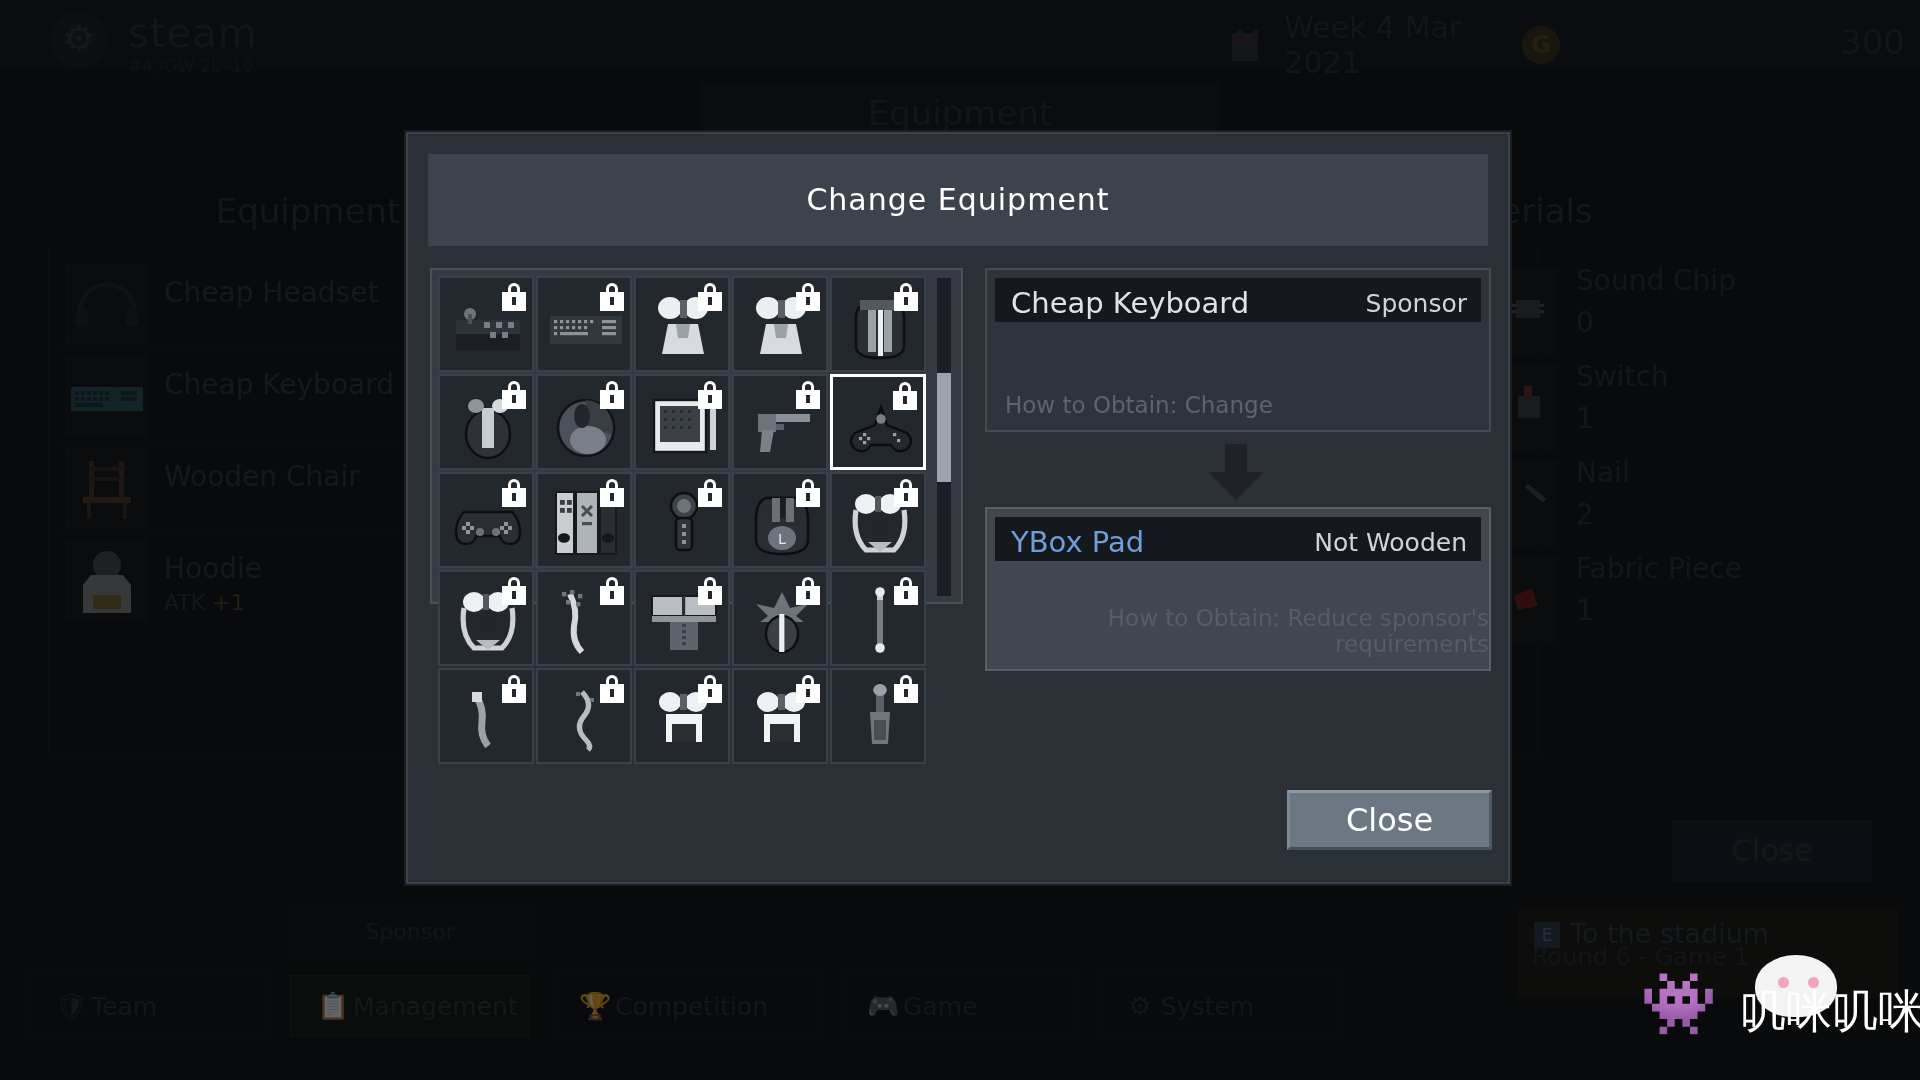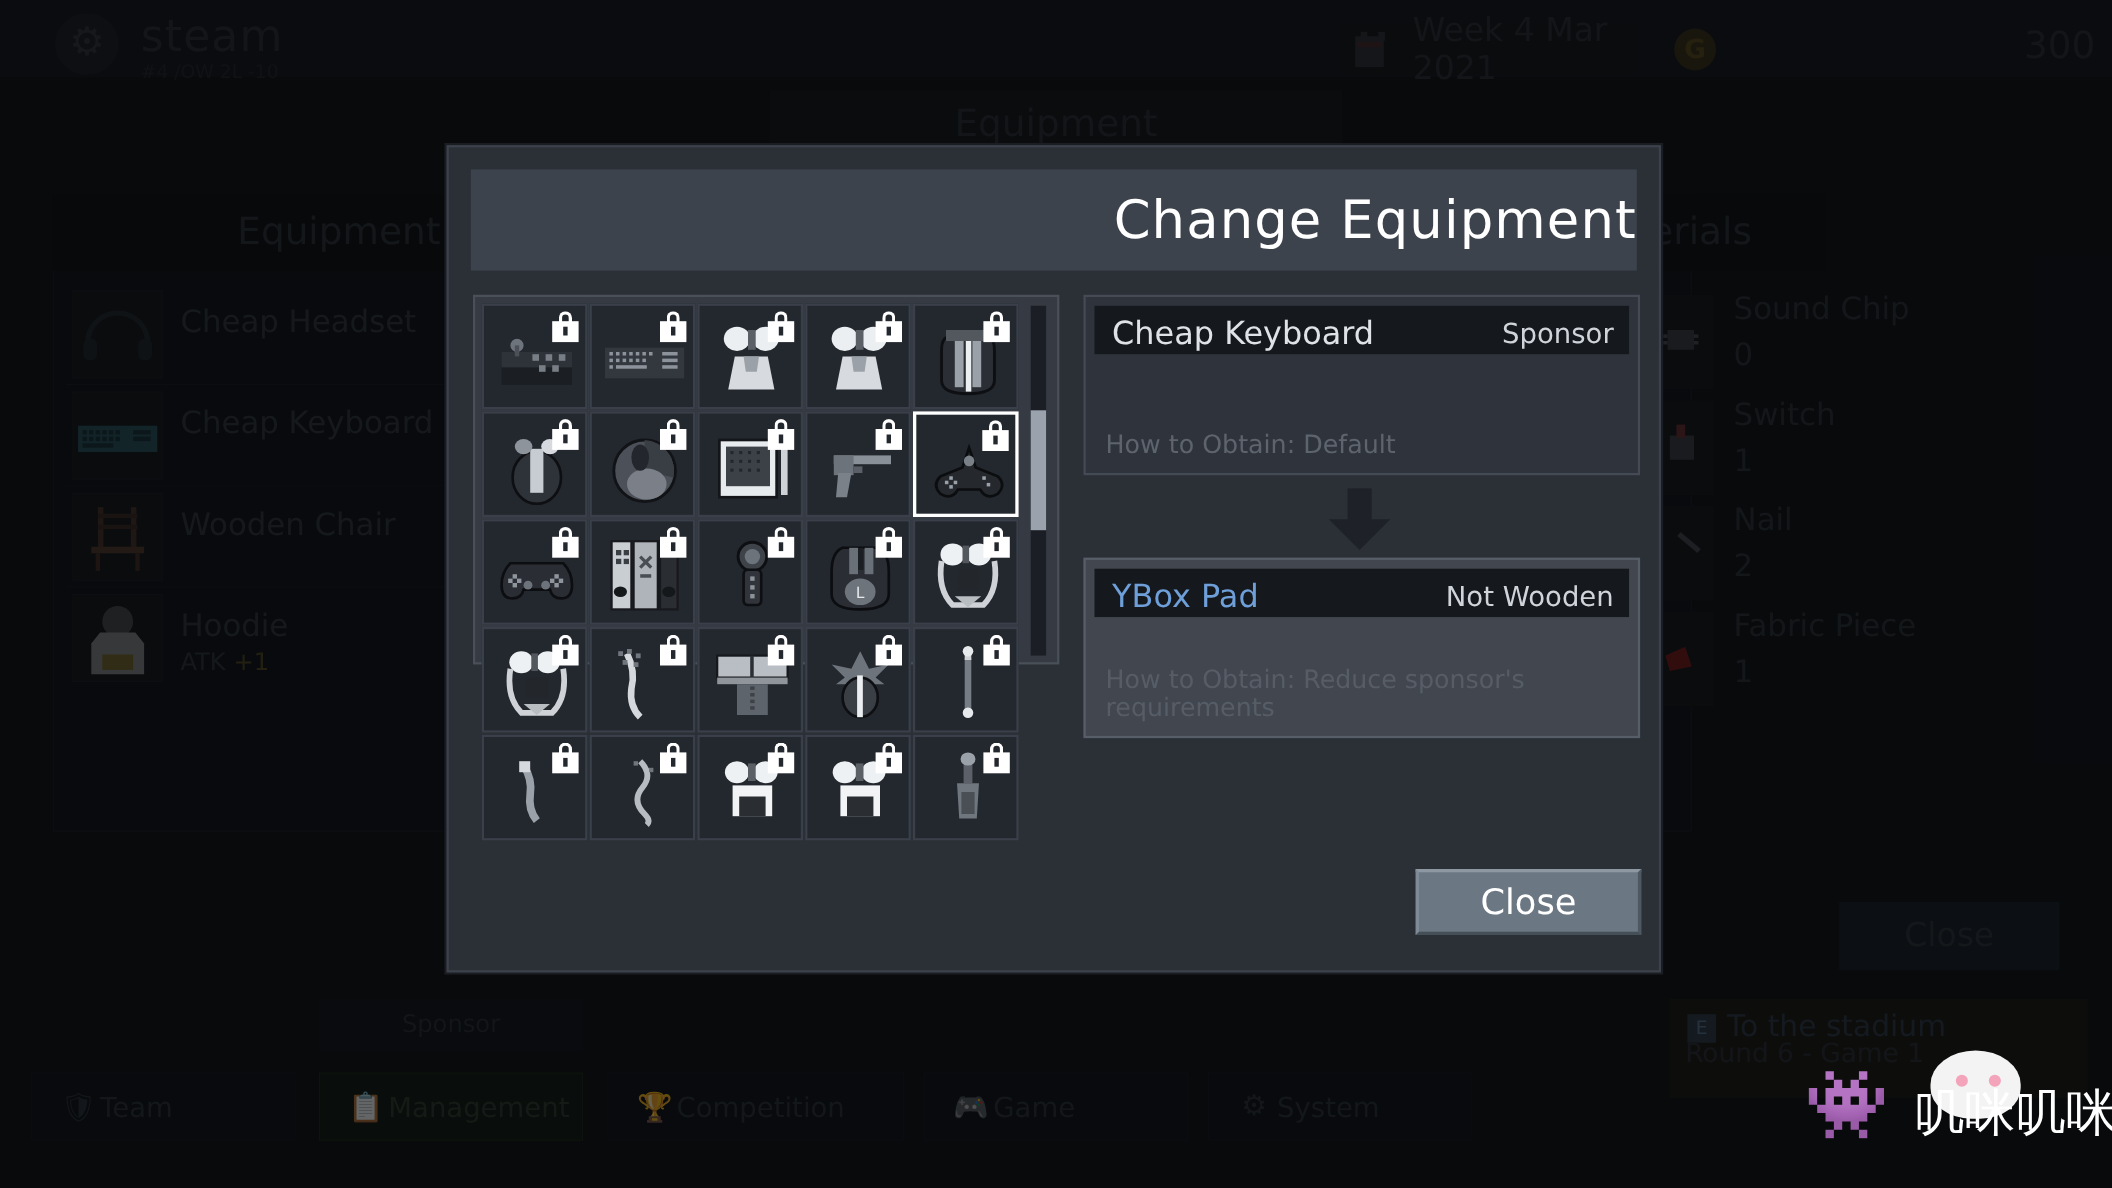--- a/index.html
+++ b/index.html
@@ -77,41 +77,41 @@
   .wm { position:absolute; left:1640px; top:955px; z-index:20; }
   .wm .inv { position:absolute; left:0; top:18px; font-size:62px; color:#cfcfcf; line-height:62px;}
   .wm .blob { position:absolute; left:115px; top:0px; width:82px; height:62px; border-radius:50% 50% 45% 45%; background:#f3f3f3; }
   .wm .blobdot{ position:absolute; left:138px; top:22px; width:11px; height:11px; border-radius:50%; background:#f3a4bb;}
   .wm .blobdot2{ position:absolute; left:168px; top:22px; width:11px; height:11px; border-radius:50%; background:#f3a4bb;}
   .wm .txt { position:absolute; left:100px; top:26px; font-size:46px; color:#ffffff; white-space:nowrap; font-family:"DejaVu Sans", sans-serif; }
 
   
   .modal { position:absolute; left:406px; top:132px; width:1104px; height:752px; background:#2b2f36; border:2px solid #3c424b; z-index:10; box-shadow:0 0 0 2px #1a1d22; }
   .modal-title { position:absolute; left:20px; top:20px; width:1060px; height:92px; background:#3d434c; }
-  .modal-title span { display:block; line-height:92px; text-align:right; font-size:48px; color:#ffffff; letter-spacing:1px; }
+  .modal-title span { display:block; line-height:92px; text-align:center; font-size:30px; color:#ffffff; letter-spacing:1px; }
 
   
   .grid-outer { position:absolute; left:22px; top:134px; width:533px; height:336px; background:#353a43; border:2px solid #4a5058; }
   .grid-inner { position:absolute; left:6px; top:6px; width:497px; height:322px; }
   .grid { display:grid; grid-template-columns: repeat(5, 96px); grid-auto-rows:96px; gap:2px; }
   .cell { position:relative; width:96px; height:96px; background:#23272e; border:2px solid #3a404a; }
   .cell.sel { border:3px solid #ffffff; }
   .cell .lock { position:absolute; right:5px; top:5px; width:26px; height:28px; }
   .lock .shackle { position:absolute; left:7px; top:0; width:12px; height:11px; border:3px solid #ffffff; border-bottom:none; border-radius:6px 6px 0 0; }
   .lock .body { position:absolute; left:1px; top:9px; width:24px; height:19px; background:#ffffff; }
   .lock .body:after { content:""; position:absolute; left:10px; top:5px; width:4px; height:8px; background:#23272e; }
   .cell .art { position:absolute; left:8px; top:10px; width:80px; height:78px; }
 
   
   .gscroll { position:absolute; right:10px; top:8px; width:14px; height:318px; background:#1b1f25; }
   .gthumb { position:absolute; left:0; width:14px; background:#9aa2ad; }
 
   
   .info-top { position:absolute; left:577px; top:134px; width:506px; height:164px; background:#2f343c; border:2px solid #454b55; }
-  .info-bot { position:absolute; left:577px; top:373px; width:506px; height:164px; background:#42474f; border:2px solid #585e68; }
+  .info-bot { position:absolute; left:577px; top:373px; width:506px; height:164px; background:#42474f; border:2px solid #585e68;text-align:right; }
   .info-hdr { position:absolute; left:8px; top:8px; right:8px; height:44px; background:#15181d; }
   .info-hdr .nm { position:absolute; left:16px; top:8px; font-size:29px; color:#dfe3e8; }
   .info-hdr .nm.blue { color:#6f9fd8; }
   .info-hdr .st { position:absolute; right:14px; top:11px; font-size:25px; color:#cfd4da; }
   .info-eff { position:absolute; left:18px; top:64px; font-size:26px; color:#e6e9ed; }
   .info-eff b { color:#e9a93a; font-weight:normal; }
   .info-obt { position:absolute; left:18px; bottom:12px; font-size:23px; }
   .info-top .info-obt { color:#5d646d; }
   .info-bot .info-obt { color:#575d66; }
 
@@ -713,21 +713,21 @@
       <div class="gscroll">
         <div class="gthumb" id="gthumb" style="top: 95.4px; height: 108.12px;"></div>
       </div>
     </div>
 
     <div class="info-top">
       <div class="info-hdr">
         <div class="nm">Cheap Keyboard</div>
         <div class="st">Sponsor</div>
       </div>
-      <div class="info-obt">How to Obtain: Default</div>
+      <div class="info-obt">How to Obtain: Change</div>
     </div>
 
     <div class="arrow-down">
       <div class="stem"></div>
         <div class="head"></div>
     </div>
 
     <div class="info-bot">
       <div class="info-hdr">
         <div class="nm blue">YBox Pad</div>

